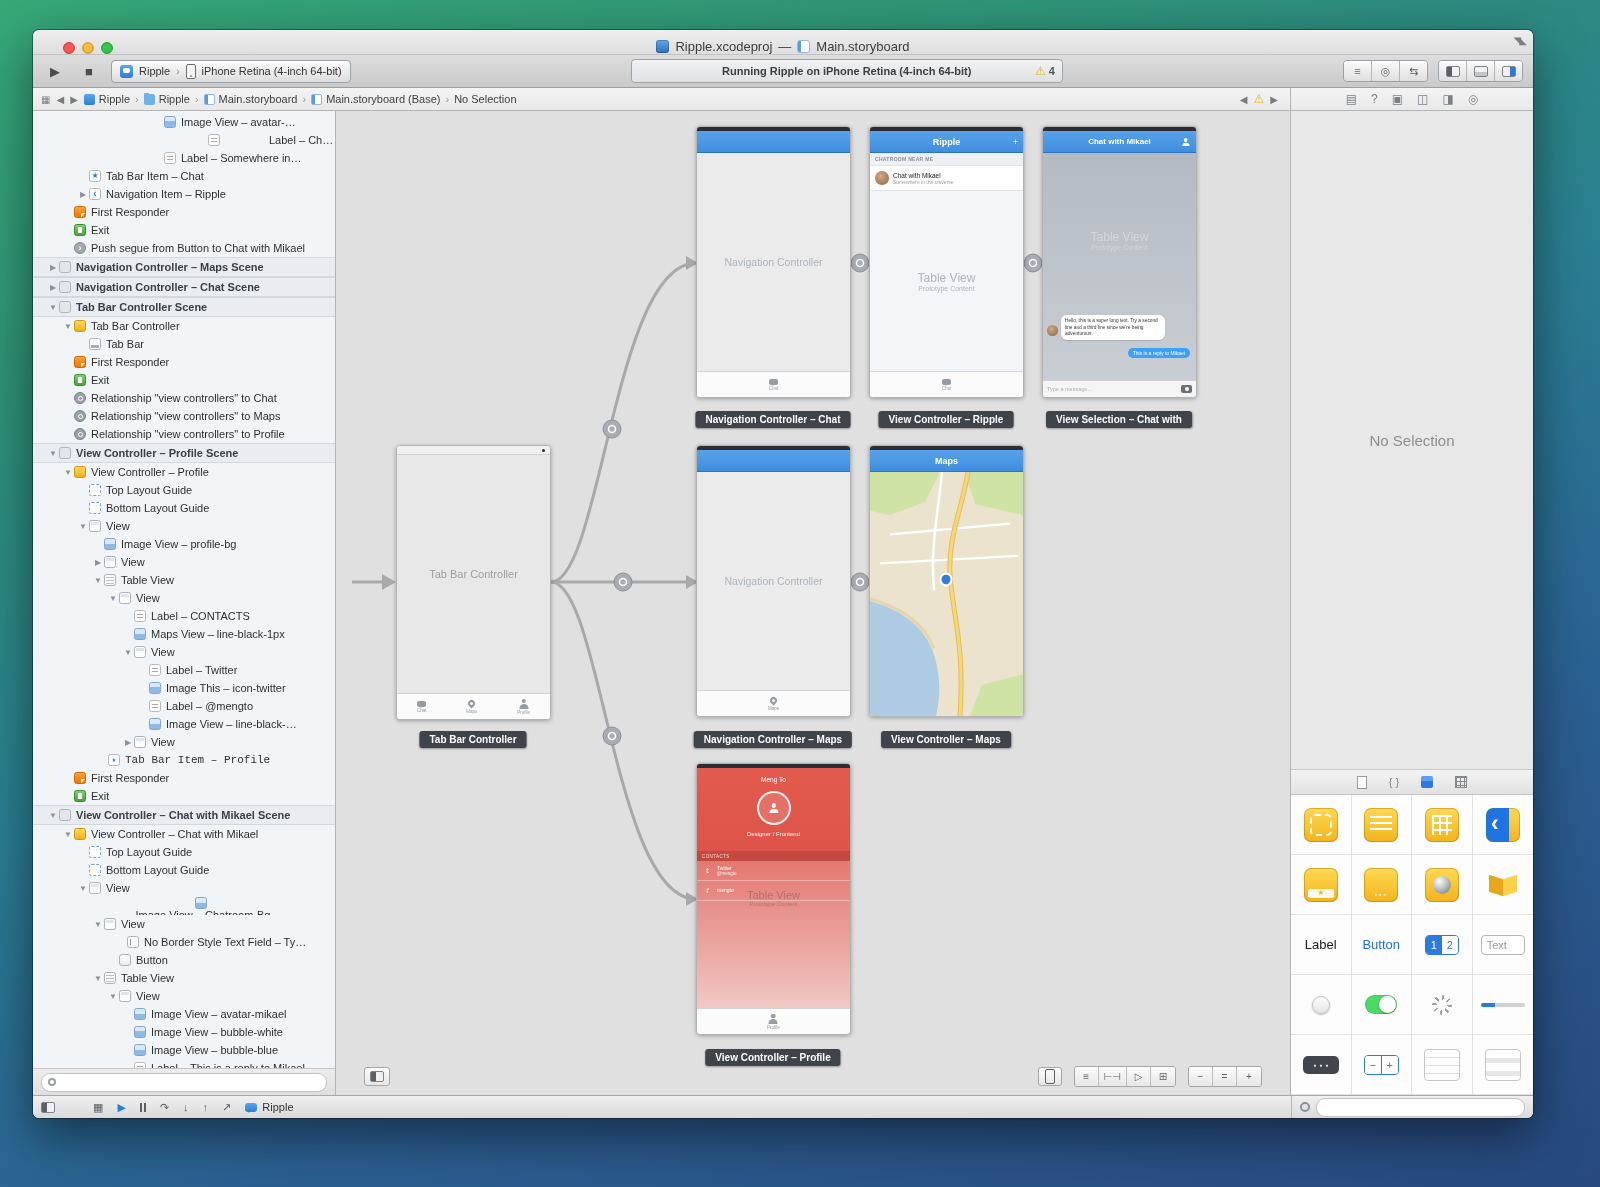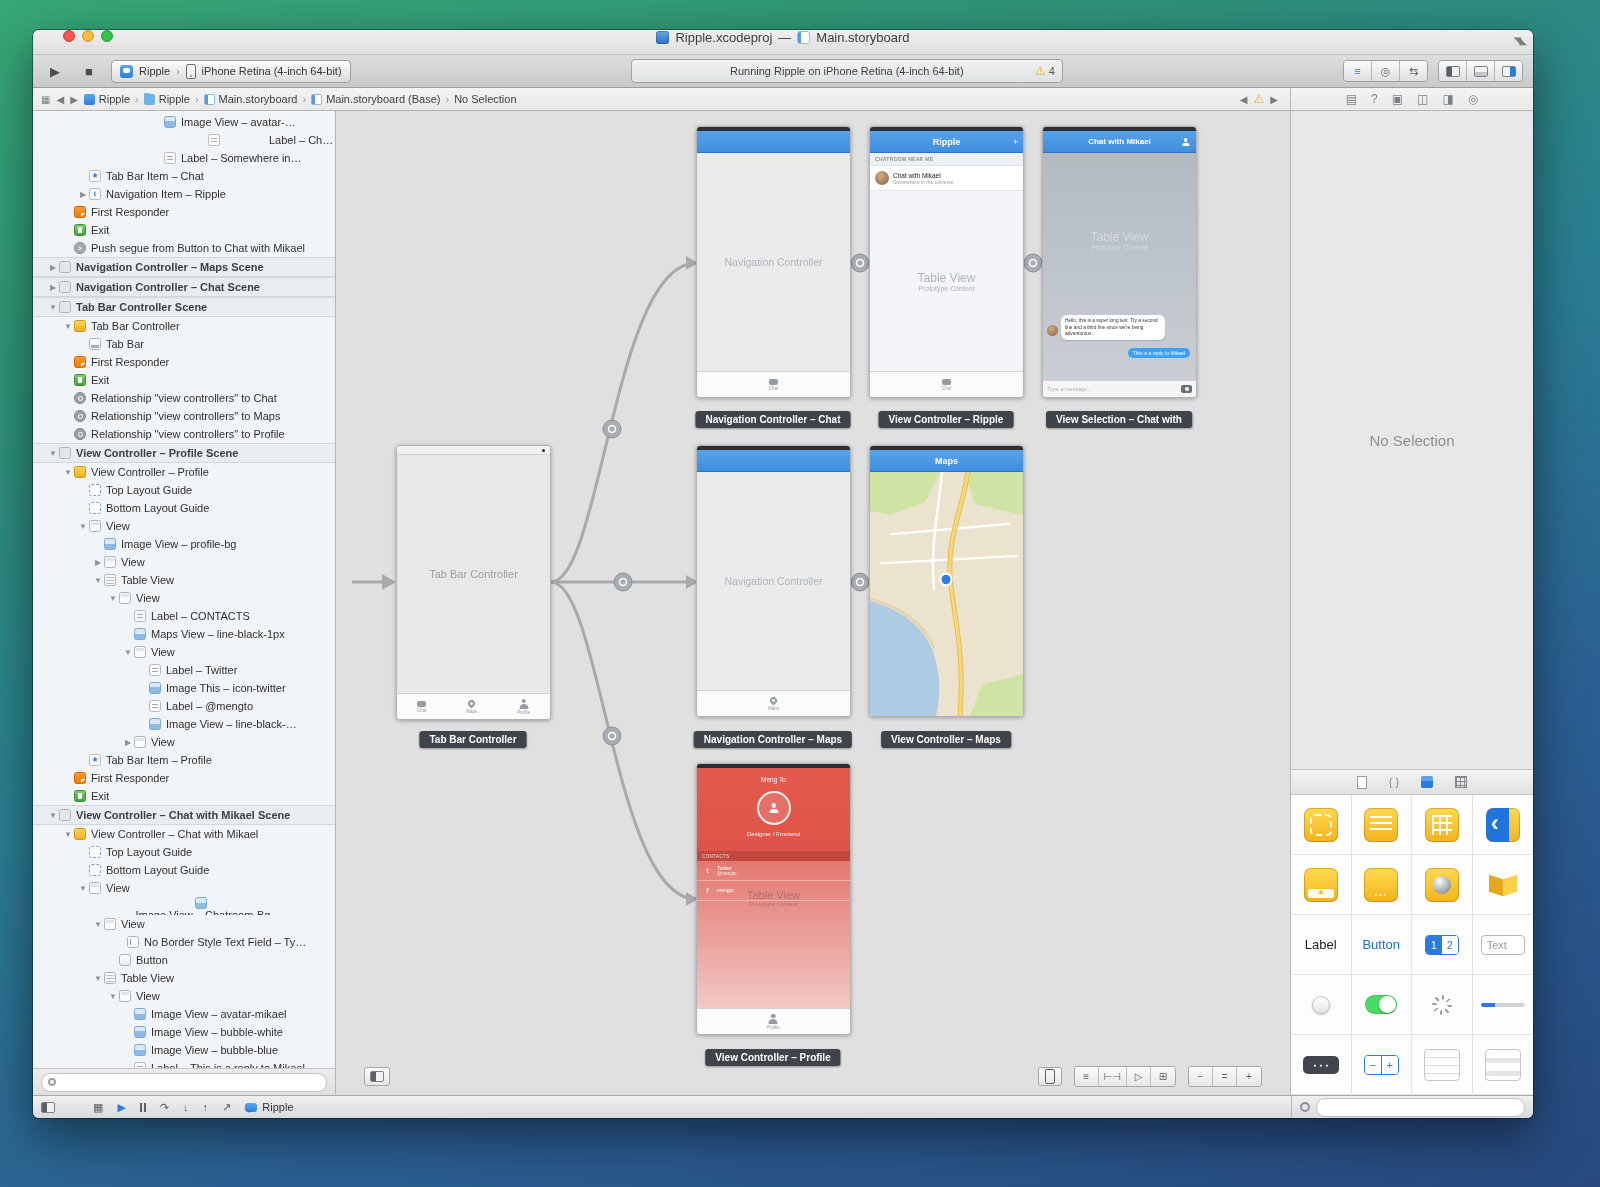--- a/index.html
+++ b/index.html
@@ -9,21 +9,21 @@
     background:linear-gradient(160deg,#37a877 0%,#2e9377 22%,#2a7d93 48%,#2b5f92 72%,#27497f 100%);
   }
   .window{
     position:absolute;left:33px;top:30px;width:1500px;height:1088px;
     border-radius:6px;overflow:hidden;background:#ececec;
     box-shadow:0 18px 50px rgba(0,0,0,.5),0 0 0 1px rgba(0,0,0,.35);
     display:flex;flex-direction:column;
   }
   
   .titlebar{height:24px;background:linear-gradient(#efefef,#dedede);border-bottom:1px solid #c2c2c2;
-    display:flex;align-items:flex-start;position:relative;flex:0 0 auto;padding-left:20px;}
+    display:flex;align-items:flex-end;position:relative;flex:0 0 auto;padding-left:20px;}
   .lights{display:flex;gap:7px;margin-left:10px;}
   .light{width:12px;height:12px;border-radius:50%;box-shadow:inset 0 0 1px rgba(0,0,0,.4);}
   .light.red{background:#fc5753;border:1px solid #d84340;box-sizing:border-box;}
   .light.yellow{background:#fdbc40;border:1px solid #d89f33;box-sizing:border-box;}
   .light.green{background:#34c748;border:1px solid #2aa73c;box-sizing:border-box;}
   .title-center{position:absolute;left:0;right:0;text-align:center;font-size:13px;color:#3c3c3c;
     display:flex;align-items:center;justify-content:center;gap:6px;pointer-events:none;}
   .doc-ic{width:13px;height:13px;border-radius:3px;display:inline-block;}
   .doc-ic.proj{background:linear-gradient(#63a8e8,#2f6fc2);box-shadow:inset 0 0 0 1px rgba(0,0,0,.2);}
   .doc-ic.story{background:#fff;border:1px solid #9db8d6;box-sizing:border-box;
@@ -35,21 +35,21 @@
   .tb-btn{font-size:13px;color:#4d4d4d;width:24px;text-align:center;cursor:default;}
   .scheme{height:21px;border:1px solid #9aa0a6;border-radius:4px;background:linear-gradient(#fcfcfc,#dcdcdc);
     display:flex;align-items:center;gap:6px;padding:0 8px;font-size:11px;color:#333;}
   .scheme .sep{color:#8a8a8a;font-size:10px;}
   .app-ic{width:13px;height:13px;border-radius:3px;background:linear-gradient(#58a7ec,#2d7fd6);position:relative;}
   .app-ic::after{content:"";position:absolute;left:3px;top:3.5px;width:7px;height:4.5px;border-radius:2px;background:#fff;}
   .phone-ic{width:8px;height:13px;border:1px solid #6e6e6e;border-radius:2px;background:#f4f4f4;position:relative;}
   .phone-ic::after{content:"";position:absolute;bottom:1px;left:50%;transform:translateX(-50%);width:2px;height:2px;border-radius:50%;background:#888;}
   .status{flex:0 0 430px;margin:0 auto;height:22px;border:1px solid #a3a3a3;border-radius:4px;
     background:linear-gradient(#f0f2f3,#dfe2e4);position:relative;display:flex;align-items:center;justify-content:center;
-    font-size:11px;color:#3d3d3d;}
+    font-size:11px;color:#3d3d3d;font-weight:bold;}
   .status .warn{position:absolute;right:7px;display:flex;align-items:center;gap:3px;font-size:11px;color:#555;}
   .warn-tri{color:#eda813;font-size:12px;line-height:1;}
   .tb-group{display:flex;border:1px solid #9aa0a6;border-radius:4px;overflow:hidden;}
   .tb-seg{width:27px;height:20px;background:linear-gradient(#fbfbfb,#dfdfdf);border-right:1px solid #b5b5b5;
     display:flex;align-items:center;justify-content:center;font-size:11px;color:#5d6artifact8;color:#5d6268;}
   .tb-seg:last-child{border-right:none;}
   .tb-seg .blue{color:#2b7ae0;}
   .pane-ic{width:14px;height:11px;border:1px solid #7d838a;border-radius:2px;background:#f2f2f2;position:relative;box-sizing:border-box;}
   .pane-ic.p-left::before{content:"";position:absolute;left:0;top:0;bottom:0;width:5px;background:#5a6066;}
   .pane-ic.p-bottom::before{content:"";position:absolute;left:0;right:0;bottom:0;height:4px;background:#c2c6ca;}
@@ -529,21 +529,21 @@
           <div class="orow" style="padding-left: 104px;">
             <span class="disc"></span>
             <span class="oi oi-imageview"></span>
             <span class="olabel">Image View – line-black-…</span>
           </div>
           <div class="orow" style="padding-left: 89px;">
             <span class="disc">▶</span>
             <span class="oi oi-view"></span>
             <span class="olabel">View</span>
           </div>
-          <div class="orow" style="padding-left: 44px;">
+          <div class="orow" style="padding-left: 63px; font-family: Liberation Mono, monospace;">
             <span class="disc"></span>
             <span class="oi oi-tabbaritem"></span>
             <span class="olabel">Tab Bar Item – Profile</span>
           </div>
           <div class="orow" style="padding-left: 29px;">
             <span class="disc"></span>
             <span class="oi oi-firstresponder"></span>
             <span class="olabel">First Responder</span>
           </div>
           <div class="orow" style="padding-left: 29px;">

